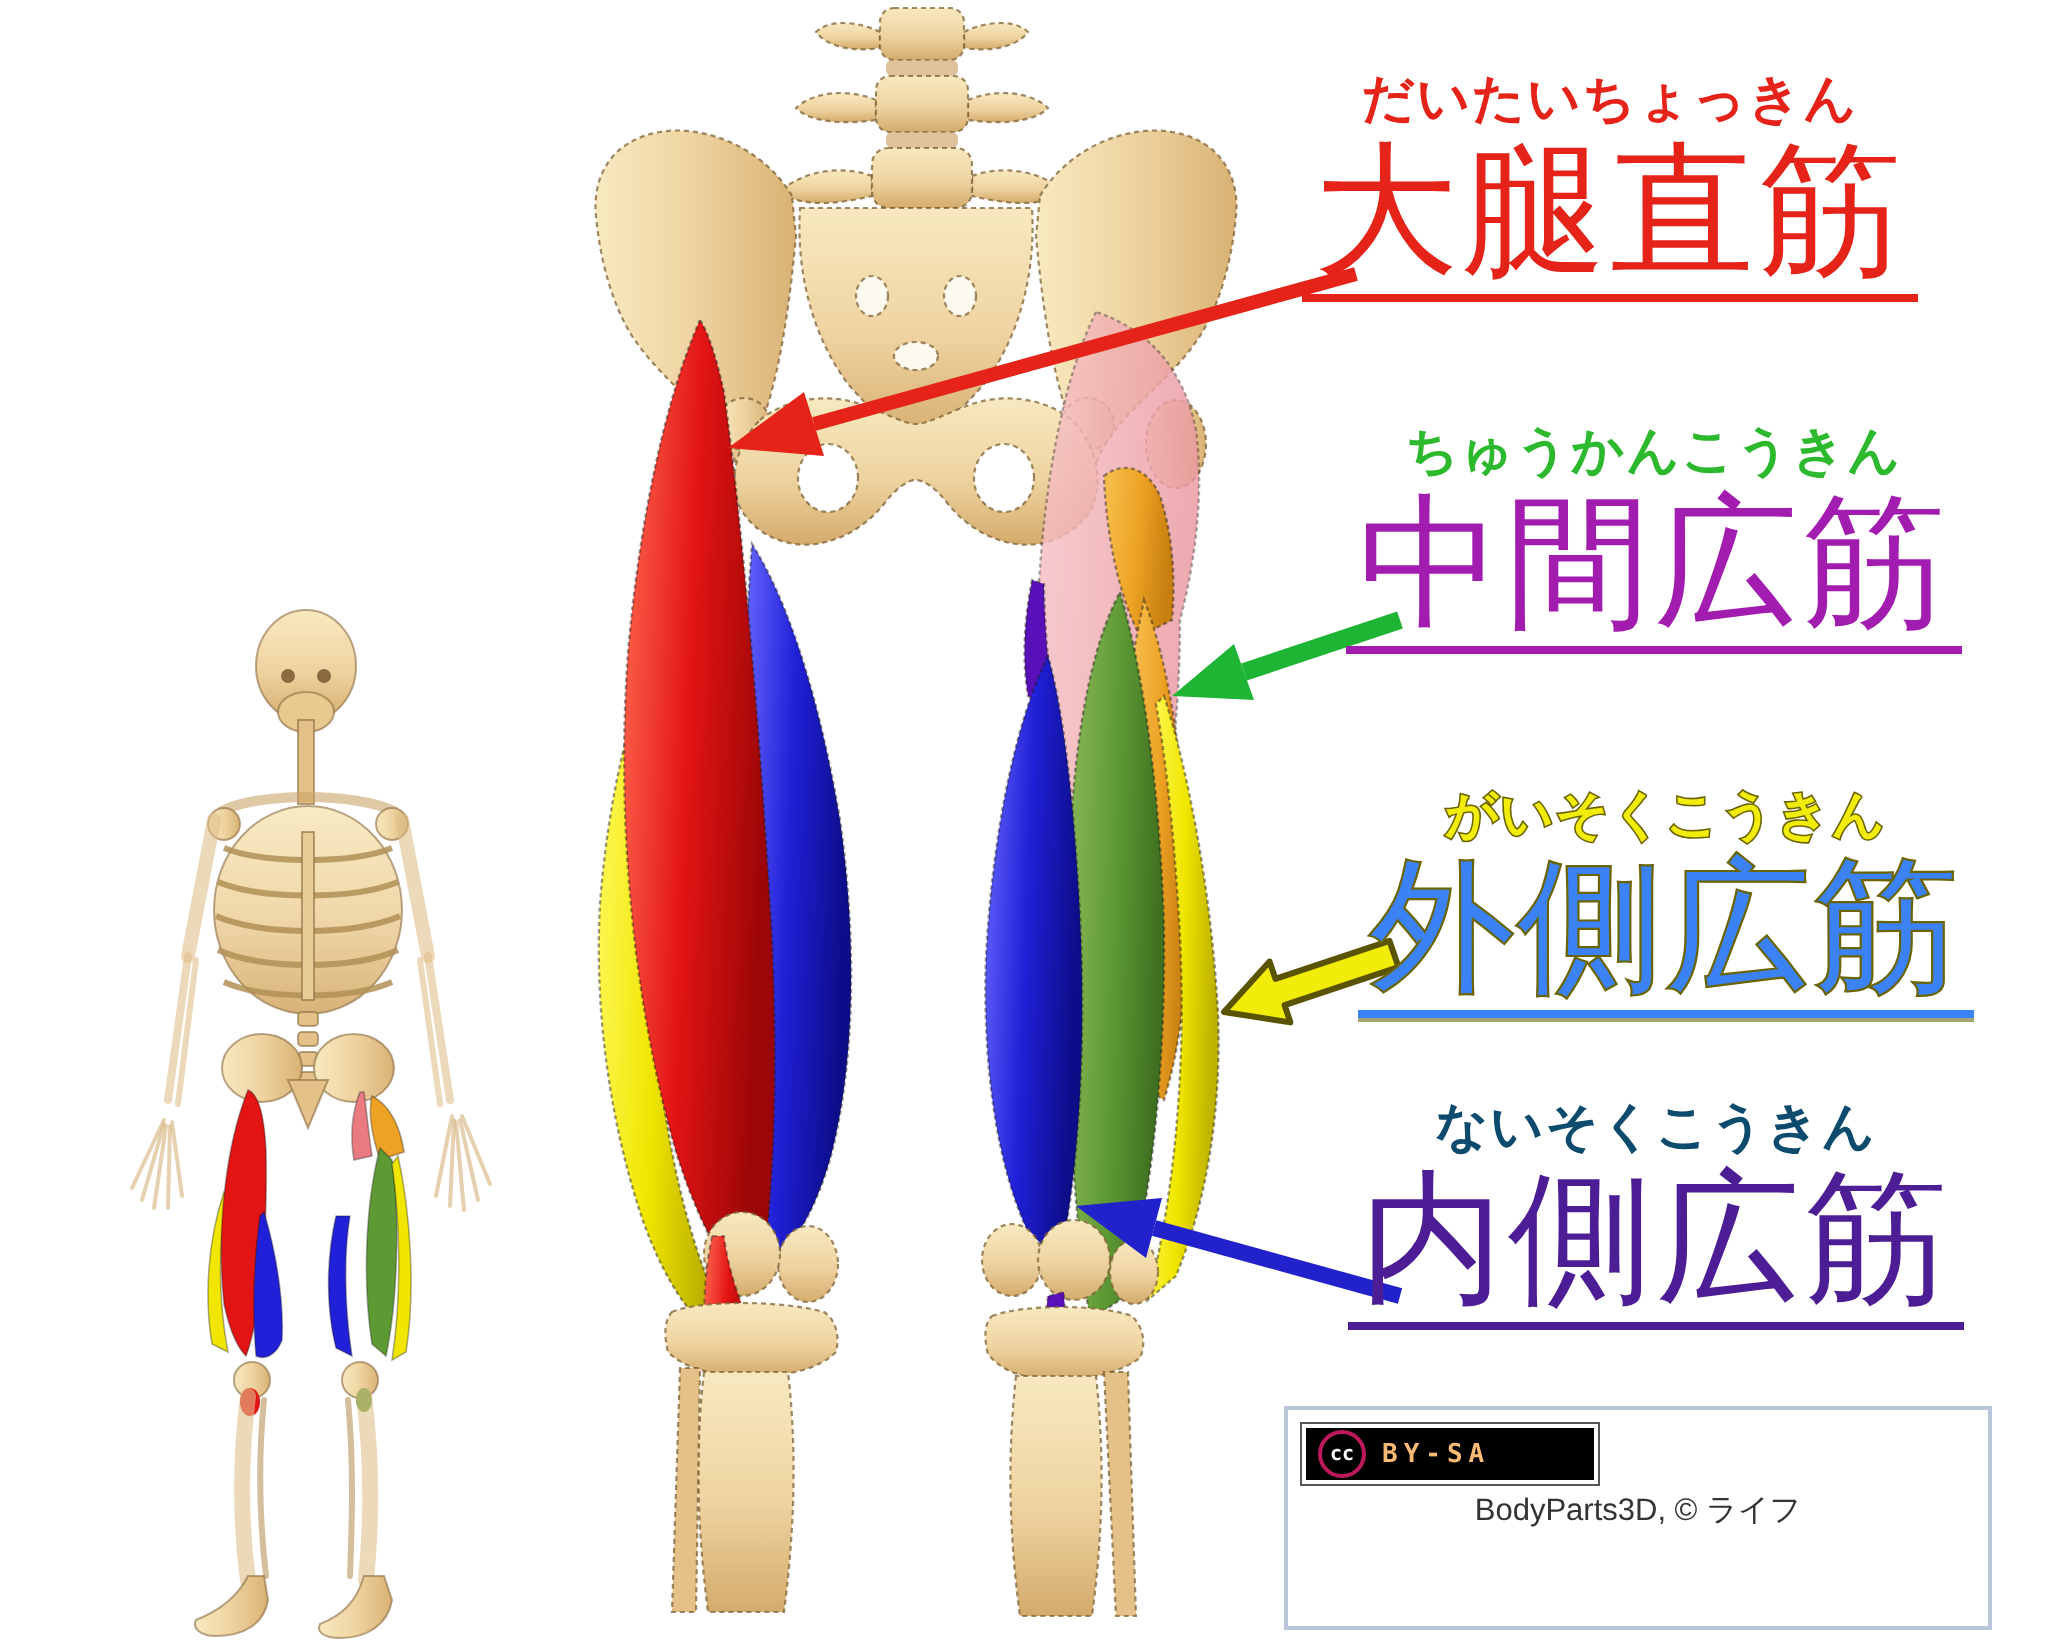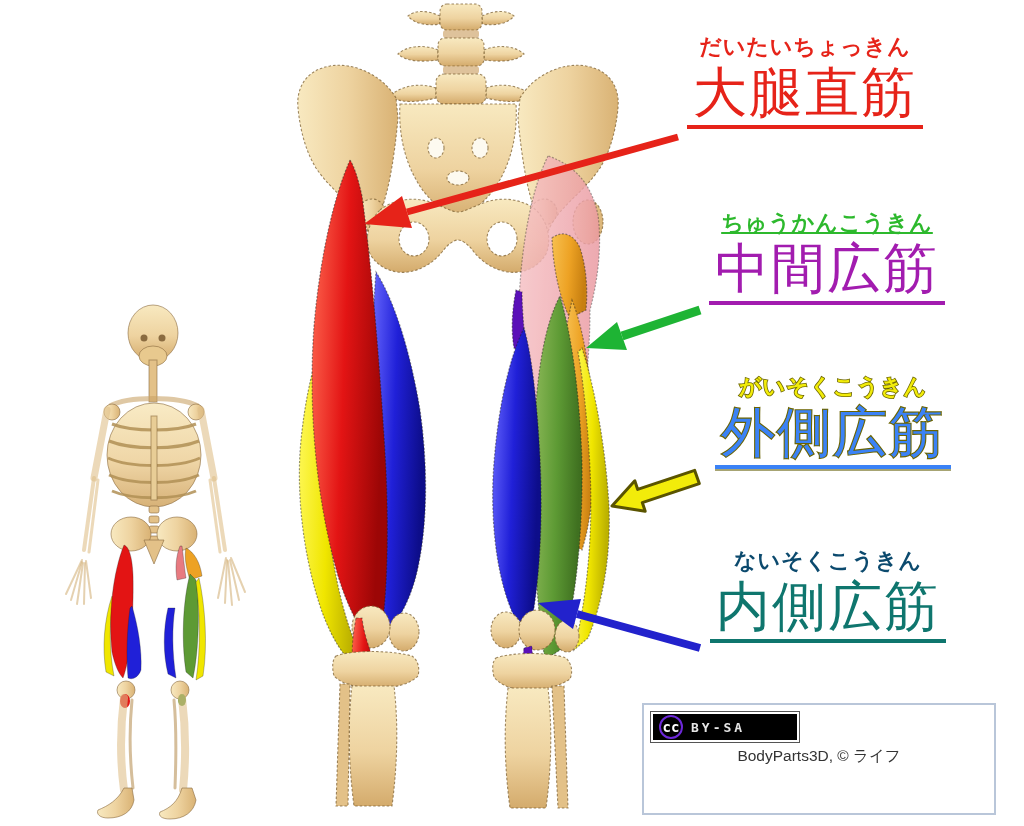--- a/index.html
+++ b/index.html
@@ -3,43 +3,43 @@
 <meta charset="utf-8">
 <style>
   html,body{margin:0;padding:0;background:#fff;}
   body{width:1024px;height:826px;position:relative;overflow:hidden;
        font-family:"Liberation Sans",sans-serif;}
   .stage{position:absolute;inset:0;width:1024px;height:826px;}
   svg{position:absolute;left:0;top:0;}
 
   
   .mlabel{position:absolute;width:330px;text-align:center;line-height:1;}
-  .mlabel .furi{display:block;font-weight:bold;font-size:22px;
+  .mlabel .furi{display:block;font-weight:bold;font-size:26px;
                 font-family:"Liberation Sans",sans-serif;letter-spacing:1px;}
-  .mlabel .kanji{display:inline-block;font-size:54px;letter-spacing:2px;
+  .mlabel .kanji{display:inline-block;font-size:72px;letter-spacing:2px;
                  font-family:"Liberation Serif","DejaVu Serif",serif;
                  border-bottom:4px solid currentColor;padding:0 6px 5px 6px;
                  margin-top:8px;}
   .mlabel.yellow .furi{-webkit-text-stroke:1.6px #6b6400;paint-order:stroke fill;}
   .mlabel.yellow .kanji{-webkit-text-stroke:2.2px #6b6400;paint-order:stroke fill;
                         box-shadow:0 2px 0 rgba(95,90,0,.55);}
 
   
   .license{position:absolute;left:642px;top:703px;width:354px;height:112px;
            border:2px solid #b9c6d9;background:#fff;box-sizing:border-box;
            padding:6px 6px 4px 6px;}
   .cc-badge-wrap{display:inline-block;border:1px solid #555;background:#fff;
                  padding:2px;}
   .cc-badge{width:132px;height:26px;background:#000;display:flex;
             align-items:center;gap:8px;padding:0 6px;}
-  .cc-circle{width:20px;height:20px;border:2px solid #6d28d9;border-radius:50%;
-             color:#fff;font-size:14px;font-weight:bold;display:flex;
+  .cc-circle{width:20px;height:20px;border:2px solid #be185d;border-radius:50%;
+             color:#fff;font-size:10px;font-weight:bold;display:flex;
              align-items:center;justify-content:center;
              font-family:"DejaVu Sans Mono",monospace;text-align:right;}
-  .cc-text{color:#e5e5e5;font-family:"DejaVu Sans Mono",monospace;
+  .cc-text{color:#fdba74;font-family:"DejaVu Sans Mono",monospace;
            font-weight:bold;font-size:13px;letter-spacing:3px;}
   .lic-lines{font-size:15.5px;color:#333;line-height:1.42;margin-top:2px;
              font-family:"Liberation Sans",sans-serif;}
   .lic-line.r{text-align:center;}
   .lic-line.l{text-align:left;}
 </style>
 </head>
 <body>
 
 <div class="stage">
@@ -267,32 +267,32 @@
     </g>
   </g>
 </svg>
 
 <div class="mlabel" style="left:640px;top:36px;">
   <span class="furi" style="color: rgb(230, 35, 25);">だいたいちょっきん</span>
   <span class="kanji" style="color: rgb(230, 35, 25);">大腿直筋</span>
 </div>
 
 <div class="mlabel" style="left:662px;top:212px;">
-  <span class="furi" style="color: rgb(45, 185, 45); text-decoration: underline;">ちゅうかんこうきん</span>
+  <span class="furi" style="color: rgb(45, 185, 45);">ちゅうかんこうきん</span>
   <span class="kanji" style="color: #a21caf;">中間広筋</span>
 </div>
 
-<div class="mlabel yellow" style="left:668px;top:376px;">
+<div class="mlabel yellow" style="left:668px;top:394px;">
   <span class="furi" style="color: rgb(242, 236, 10);">がいそくこうきん</span>
   <span class="kanji" style="color: #3b82f6;">外側広筋</span>
 </div>
 
 <div class="mlabel" style="left:663px;top:550px;">
   <span class="furi" style="color: #0c4a6e;">ないそくこうきん</span>
-  <span class="kanji" style="color: #0f766e;">内側広筋</span>
+  <span class="kanji" style="color: #4c1d95;">内側広筋</span>
 </div>
 
 <div class="license">
   <span class="cc-badge-wrap">
     <span class="cc-badge">
       <span class="cc-circle">cc</span>
       <span class="cc-text">BY-SA</span>
     </span>
   </span>
   <div class="lic-lines">

